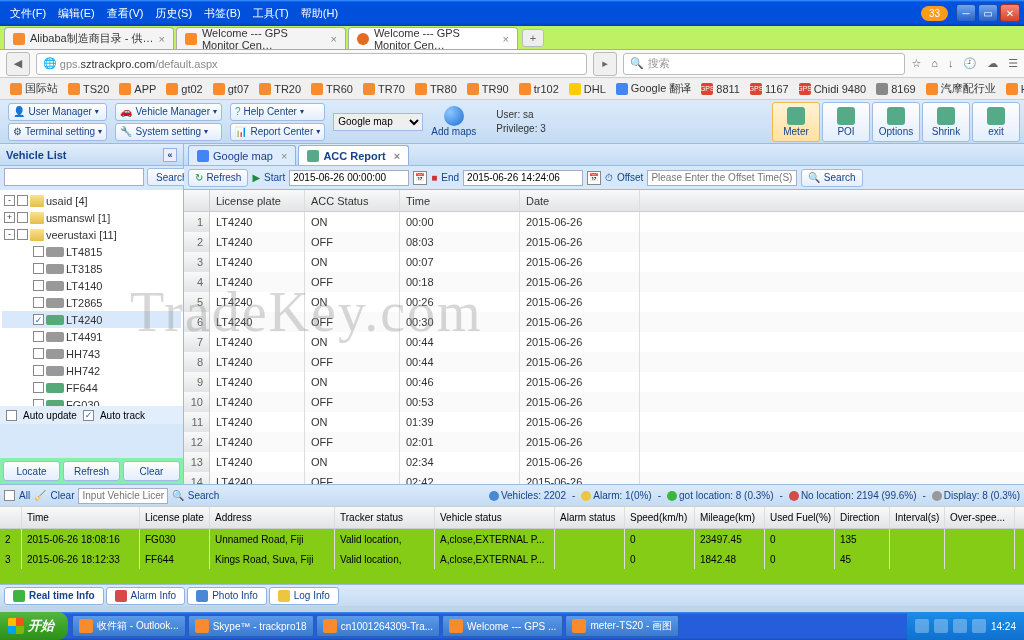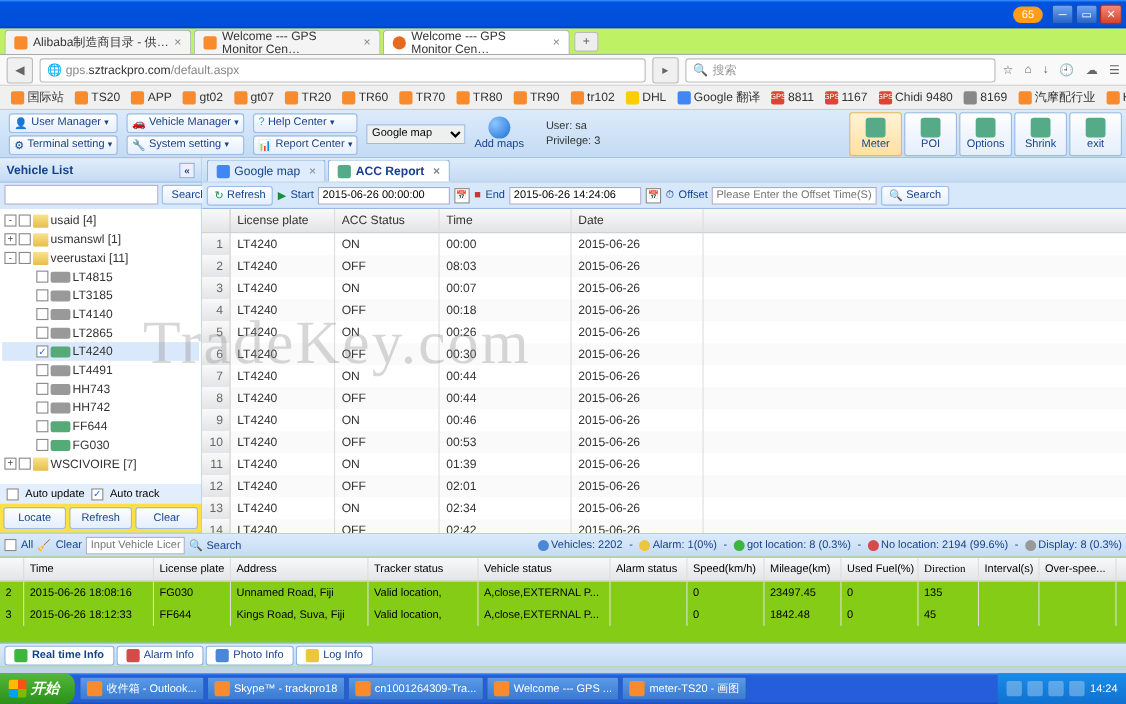--- a/index.html
+++ b/index.html
@@ -67,21 +67,21 @@
 .tree-node { display: flex; align-items: center; gap: 2px; height: 17px; padding-left: 2px; white-space: nowrap; }
 .tree-node.indent1 { padding-left: 18px; }
 .tree-node.selected { background: #d9e8fb; }
 .exp { width: 11px; height: 11px; border: 1px solid #888; background: #fff; display: flex; align-items: center; justify-content: center; font-size: 9px; line-height: 1; color: #444; flex-shrink: 0; }
 .exp.none { border: none; background: transparent; }
 .chk { width: 11px; height: 11px; border: 1px solid #888; background: #fff; display: flex; align-items: center; justify-content: center; font-size: 9px; color: #1a6fd6; flex-shrink: 0; }
 .fold-icon { width: 14px; height: 12px; background: linear-gradient(#fae28f,#e6bd4a); border-radius: 1px; flex-shrink: 0; }
 .car-icon { width: 18px; height: 10px; background: #5a7; border-radius: 2px; flex-shrink: 0; }
 .car-icon.gray { background: #999; }
 .sb-opts { height: 18px; padding: 1px 6px; display: flex; gap: 6px; align-items: center; font-size: 10px; background: #e2eefb; }
-.sb-btns { height: 26px; padding: 3px; display: flex; gap: 3px; background: #fde047; }
+.sb-btns { height: 26px; padding: 3px; display: flex; gap: 3px; background: #86efac; margin-top: 34px; }
 .sb-btns button { flex: 1; border: 1px solid #9cbce4; background: linear-gradient(#fefefe,#e4eefd); border-radius: 3px; font-size: 10px; color: #15428b; }
 
 
 .content { flex: 1; display: flex; flex-direction: column; background: #fff; }
 .content-tabs { height: 22px; background: linear-gradient(#dcebfb,#c4dbf3); display: flex; align-items: flex-end; padding-left: 4px; border-bottom: 1px solid #99bbdd; }
 .ctab { height: 20px; background: #deecfd; border: 1px solid #8db2e3; border-bottom: none; border-radius: 3px 3px 0 0; padding: 2px 8px; margin-right: 2px; display: flex; align-items: center; gap: 4px; font-size: 11px; color: #15428b; }
 .ctab.active { background: #fff; font-weight: bold; }
 .ctab-close { color: #888; margin-left: 4px; }
 .query-bar { height: 24px; background: #d6e8fa; border-bottom: 1px solid #99bbdd; display: flex; align-items: center; padding: 0 4px; gap: 4px; font-size: 10px; color: #15428b; }
 .query-bar input { height: 16px; border: 1px solid #aac; padding: 0 3px; font-size: 10px; }
@@ -136,22 +136,31 @@
 .watermark { position: absolute; top: 280px; left: 130px; font-size: 56px; color: rgba(140,140,140,0.35); font-family: Liberation Serif, serif; letter-spacing: 2px; pointer-events: none; z-index: 100; font-weight: normal;}
 
 ::-webkit-scrollbar { width: 16px; height: 16px; }
 ::-webkit-scrollbar-track { background: #e8e8e8; }
 ::-webkit-scrollbar-thumb { background: #c0c0c0; border: 1px solid #a0a0a0; }
 </style>
 </head>
 <body>
 
 <div class="titlebar">
+  <div class="menu-items">
+      <span>文件(F)</span>
+      <span>编辑(E)</span>
+      <span>查看(V)</span>
+      <span>历史(S)</span>
+      <span>书签(B)</span>
+      <span>工具(T)</span>
+      <span>帮助(H)</span>
+    </div>
   <div class="spacer"></div>
-  <div class="badge">65</div>
+  <div class="badge">33</div>
   <div class="win-btns">
     <div class="win-btn">─</div>
     <div class="win-btn">▭</div>
     <div class="win-btn close">✕</div>
   </div>
 </div>
 
 <div class="tabbar">
     <div class="tab">
       <div class="tab-icon "></div>
@@ -623,21 +632,21 @@
         <div class="bph" style="width: 22px;"></div>
         <div class="bph" style="width: 118px;">Time</div>
         <div class="bph" style="width: 70px;">License plate</div>
         <div class="bph" style="width: 125px;">Address</div>
         <div class="bph" style="width: 100px;">Tracker status</div>
         <div class="bph" style="width: 120px;">Vehicle status</div>
         <div class="bph" style="width: 70px;">Alarm status</div>
         <div class="bph" style="width: 70px;">Speed(km/h)</div>
         <div class="bph" style="width: 70px;">Mileage(km)</div>
         <div class="bph" style="width: 70px;">Used Fuel(%)</div>
-        <div class="bph" style="width: 55px; font-family: Liberation Serif, serif;">Direction</div>
+        <div class="bph" style="width: 55px;">Direction</div>
         <div class="bph" style="width: 55px;">Interval(s)</div>
         <div class="bph" style="width: 70px;">Over-spee...</div>
       </div>
     <div id="bp-body">
         <div class="bp-row">
           <div class="bpc" style="width: 22px;">2</div>
           <div class="bpc" style="width: 118px;">2015-06-26 18:08:16</div>
           <div class="bpc" style="width: 70px;">FG030</div>
           <div class="bpc" style="width: 125px;">Unnamed Road, Fiji</div>
           <div class="bpc" style="width: 100px;">Valid location,</div>

